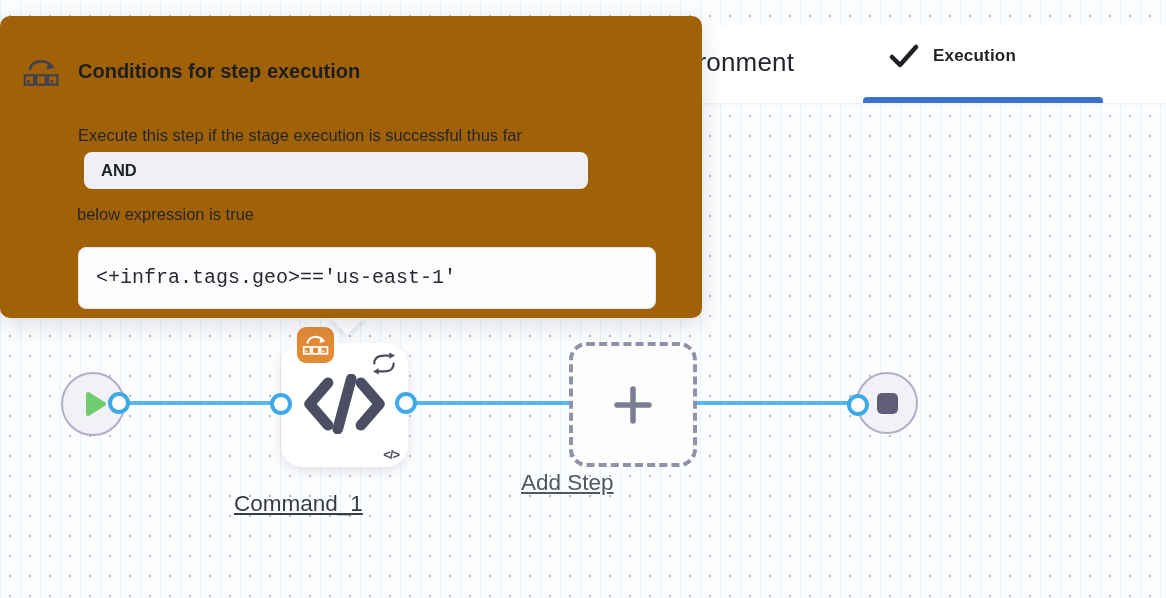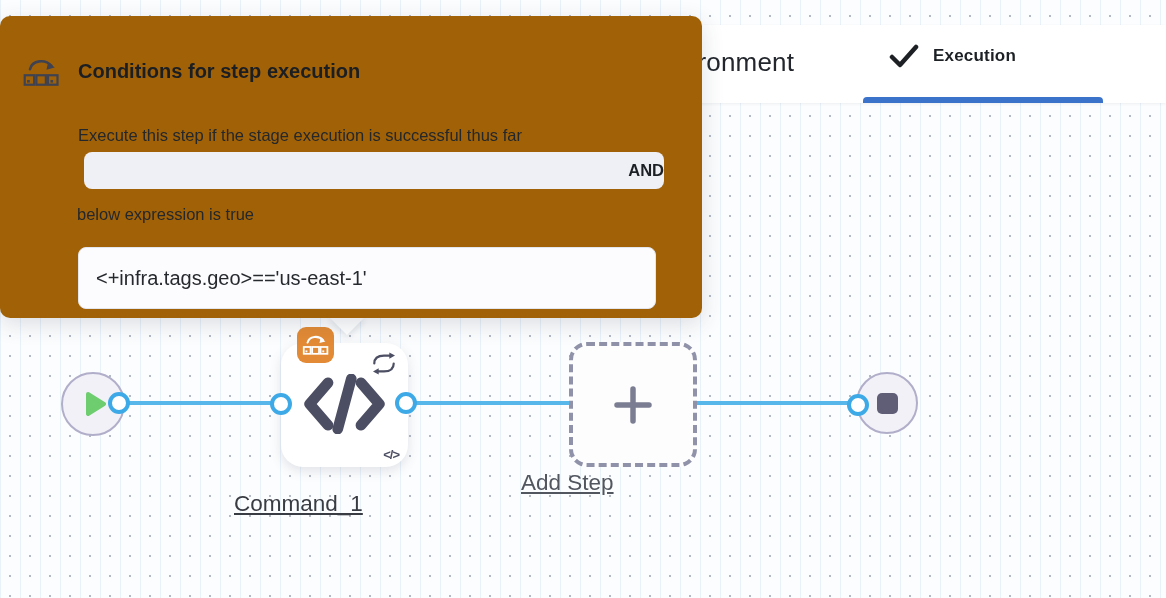--- a/index.html
+++ b/index.html
@@ -54,32 +54,32 @@
   .pop-icon { position:absolute; left:22px; top:40px; }
   .pop-title {
     position:absolute; left:78px; top:44px;
     font-size:20px; font-weight:700; color:#1b1e23;
   }
   .pop-sub {
     position:absolute; left:78px; top:94px;
     font-size:16.5px; color:#24272b;margin-top:16px;
   }
   .and-badge {
-    position:absolute; left:84px; top:136px; width:580px; height:37px;
+    position:absolute; left:84px; top:136px; width:504px; height:37px;
     background:#efeff6; border-radius:8px;
     font-size:16.5px; font-weight:700; color:#1d2125;
-    line-height:37px; padding-left:17px;text-align:right;
+    line-height:37px; padding-left:17px;
   }
   .pop-intro {
     position:absolute; left:77px; top:189px;
     font-size:16.5px; color:#24272b;
   }
   .expr-box {
     position:absolute; left:78px; top:231px; width:578px; height:62px;
-    background:#fcfcfe; border:1px solid #e4e6ee; border-radius:8px;
+    background:#fcfcfe; border:1px solid #e4e6ee; border-radius:8px;font-family:Liberation Mono, monospace;
   }
   .expr-text {
     font-size:20px; color:#26292e; line-height:60px; padding-left:17px;
     white-space:nowrap;
   }
 
   
   .edge { position:absolute; top:401px; height:4px; background:#58b7ea; z-index:1; }
   .edge-1 { left:117px; width:166px; }
   .edge-2 { left:404px; width:167px; }

